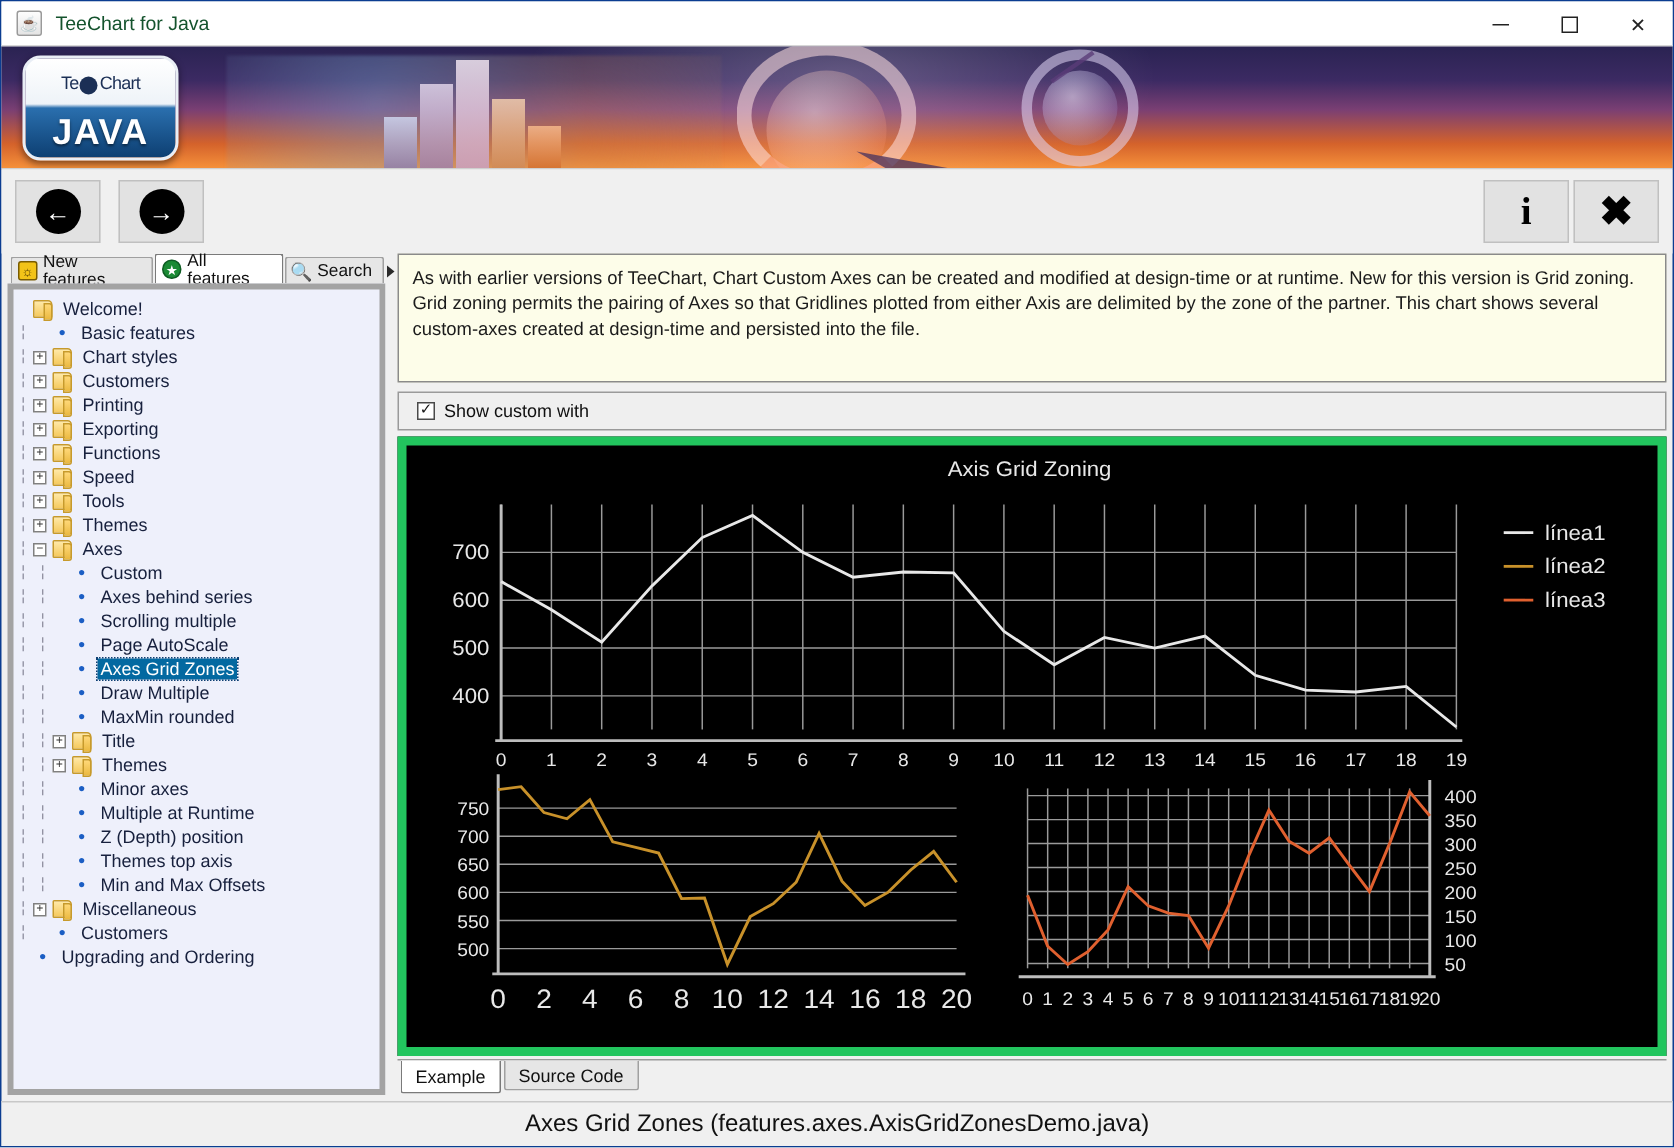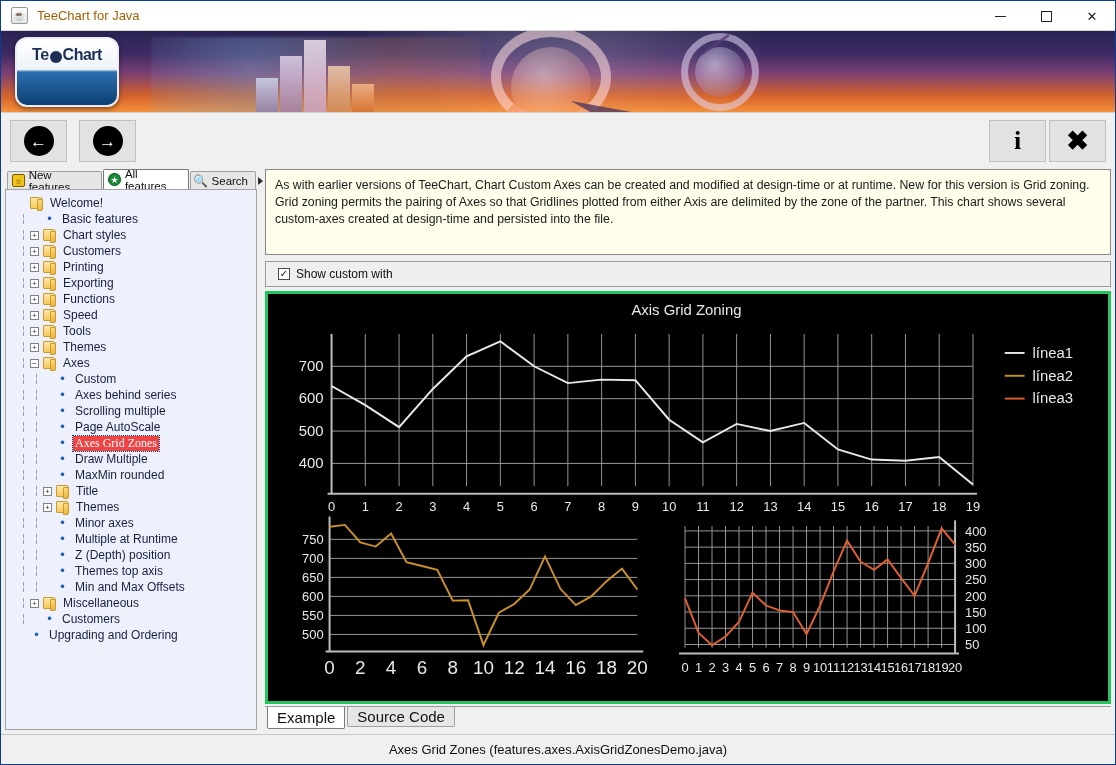--- a/index.html
+++ b/index.html
@@ -26,21 +26,21 @@
     position:relative;
   }
   .tb-icon {
     width:17px;height:17px;margin-left:10px;margin-right:9px;
     background:linear-gradient(#fdfdfd,#e4e4e4);
     border:1px solid #9a9a9a;border-radius:2px;
     display:flex;align-items:center;justify-content:center;
     font-size:10px;color:#3a3a8c;font-weight:bold;
     font-family:"Liberation Serif", serif;
   }
-  .tb-title { font-size:13px; color:#a16207; }
+  .tb-title { font-size:13px; color:#14532d; }
   .wincontrols { position:absolute; right:0; top:0; height:30px; display:flex; }
   .wbtn { width:46px; height:30px; display:flex; align-items:center; justify-content:center;
           font-size:13px; color:#222; }
   .wbtn .mini{display:block;width:11px;height:1px;background:#222;}
   .wbtn .maxi{display:block;width:11px;height:11px;border:1px solid #222;}
 
   
   .banner {
     height:82px; position:relative; overflow:hidden;
     background:
@@ -87,21 +87,21 @@
   }
   .logo {
     position:absolute; left:14px; top:6px; width:104px; height:70px;
     border-radius:12px; overflow:hidden;
     border:2px solid #e9eef5;
     background:linear-gradient(to bottom,#ffffff 0%, #eef3f8 46%, #2a6fae 50%, #0d3f72 100%);
     box-shadow:0 2px 5px rgba(0,0,0,.45);
   }
   .logo .l1 {
     height:32px; display:flex; align-items:center; justify-content:center;
-    font-size:16px; font-weight:bold; color:#1b2f55; letter-spacing:-.5px;
+    font-size:12px; font-weight:normal; color:#1b2f55; letter-spacing:-.5px;
     font-family:"Liberation Sans", sans-serif;
   }
   .logo .l1 .oo{
     display:inline-block;width:12px;height:12px;border-radius:50%;
     background:#1b2f55;margin:0 1px;position:relative;top:2px;
   }
   .logo .l2 {
     height:36px; display:flex; align-items:center; justify-content:center;
     font-size:24px; font-weight:bold; color:#ffffff; letter-spacing:1px;
     text-shadow:0 1px 2px rgba(0,0,0,.5);
@@ -134,43 +134,43 @@
     font-size:11.5px; color:#111; border-radius:2px 2px 0 0; margin-right:1px;
   }
   .tab.active { height:20px; background:#fff; border-color:#7a7a7a; }
   .tico { width:13px; height:13px; display:flex; align-items:center; justify-content:center;
           font-size:9px; border-radius:2px; }
   .tico.bulb { background:#f2c318; border:1px solid #7a5c00; color:#4a3500; font-weight:bold;}
   .tico.star { background:#1a8a34; border:1px solid #0d5c22; color:#fff; border-radius:50%; font-size:9px;}
   .tico.search { background:transparent; color:#1c4e8a; font-size:12px; }
   .tree {
     position:absolute; top:20px; left:0; right:0; bottom:0;
-    background:#eef0fb; border:1px solid #a3a3a3; overflow:hidden;
-    padding:5px 0 0 11px;
+    background:#eef0fb; border:4px solid #a3a3a3; overflow:hidden;
+    padding:5px 0 0 0;
   }
   .node { display:flex; align-items:center; height:16px; font-size:12px; color:#17203d; white-space:nowrap;}
   .exp {
     width:9px;height:9px;border:1px solid #808080;background:#fff;
     display:flex;align-items:center;justify-content:center;
     font-size:8px;line-height:7px;color:#333;margin-right:4px;flex:none;
     font-family:"Liberation Mono", monospace;
   }
   .expspace { width:13px; flex:none; }
   .dots { width:13px; flex:none; text-align:center; color:#8a8a9a; font-size:10px; line-height:10px; }
   .folder {
     width:13px;height:12px;flex:none;margin-right:5px;
     background:linear-gradient(#ffe9a8,#f5c95d);
     border:1px solid #c79a2b; border-radius:1px 3px 1px 1px;
     position:relative;
   }
   .folder:after{content:"";position:absolute;right:-1px;top:1px;width:4px;height:10px;
     background:linear-gradient(#ffd878,#eab83f);border:1px solid #c79a2b;border-radius:0 2px 2px 0;}
   .bul { width:13px;flex:none;text-align:center;color:#1b5ec4;font-size:13px;line-height:10px;margin-right:4px;}
   .lbl { padding:0 2px; }
-  .node.sel .lbl { background:#ef4444; color:#fff; outline:1px dotted #0d3f72;font-family:Liberation Serif, serif; }
+  .node.sel .lbl { background:#0369a1; color:#fff; outline:1px dotted #0d3f72; }
 
   
   .splitter { position:absolute; left:256px; top:0; width:8px; bottom:3px; background:#f0f0f0; }
   .splitter .arrow {
     position:absolute; left:1px; top:8px; width:0;height:0;
     border-left:5px solid #2a2a2a; border-top:4px solid transparent; border-bottom:4px solid transparent;
   }
 
   
   .rightpanel { position:absolute; left:264px; right:4px; top:0; bottom:3px; }
@@ -181,34 +181,34 @@
   .optbar {
     position:absolute; top:92px; left:0; right:0; height:26px;
     background:#efefef; border:1px solid #9a9a9a;
     display:flex; align-items:center; padding-left:12px; gap:6px;
   }
   .chk { width:12px;height:12px;border:1px solid #4a4a4a;background:#fff;
          display:flex;align-items:center;justify-content:center;font-size:10px;color:#111;line-height:10px;}
   .chklbl{font-size:12px;color:#101010;}
   .chartwrap {
     position:absolute; top:122px; left:0; right:0; bottom:26px;
-    background:#000; border:3px solid #22c55e;
+    background:#000; border:6px solid #22c55e;
   }
   .bottomtabs { position:absolute; bottom:0; left:0; right:0; height:24px;
     border-top:1px solid #9a9a9a; display:flex; align-items:flex-start; padding-left:2px; background:#f0f0f0;}
   .btab { height:20px; padding:0 9px; background:#e6e6e6; border:1px solid #a0a0a0; border-top:none;
-          font-size:15px; display:flex; align-items:center; color:#111; margin-right:2px; border-radius:0 0 2px 2px;}
+          font-size:12px; display:flex; align-items:center; color:#111; margin-right:2px; border-radius:0 0 2px 2px;}
   .btab.active { background:#fff; border-color:#7a7a7a; height:22px; }
 
   
   .statusbar {
     position:absolute; left:0; right:0; bottom:0; height:30px;
     background:#f0f0f0; border-top:1px solid #c8c8c8;
     display:flex; align-items:center; justify-content:center;
-    font-size:13px; color:#111;
+    font-size:16px; color:#111;
   }
   svg text { font-family:"Liberation Sans", sans-serif; }
 </style>
 </head>
 <body>
 
 <div id="app">
 
   <div class="titlebar">
     <div class="tb-icon">☕</div>
@@ -239,20 +239,21 @@
     <div class="dial2"></div>
     <div class="dial2in"></div>
     <div class="needle"></div>
 
     <div class="logo">
       <div class="l1">
         <span>Te</span>
           <span class="oo"></span>
           <span>Chart</span>
       </div>
+      <div class="l2">JAVA</div>
     </div>
   </div>
 
   <div class="toolbar">
     <div class="tbtn" style="left:9px;">
       <span class="circ">←</span>
     </div>
     <div class="tbtn" style="left:78px;">
       <span class="circ">→</span>
     </div>

